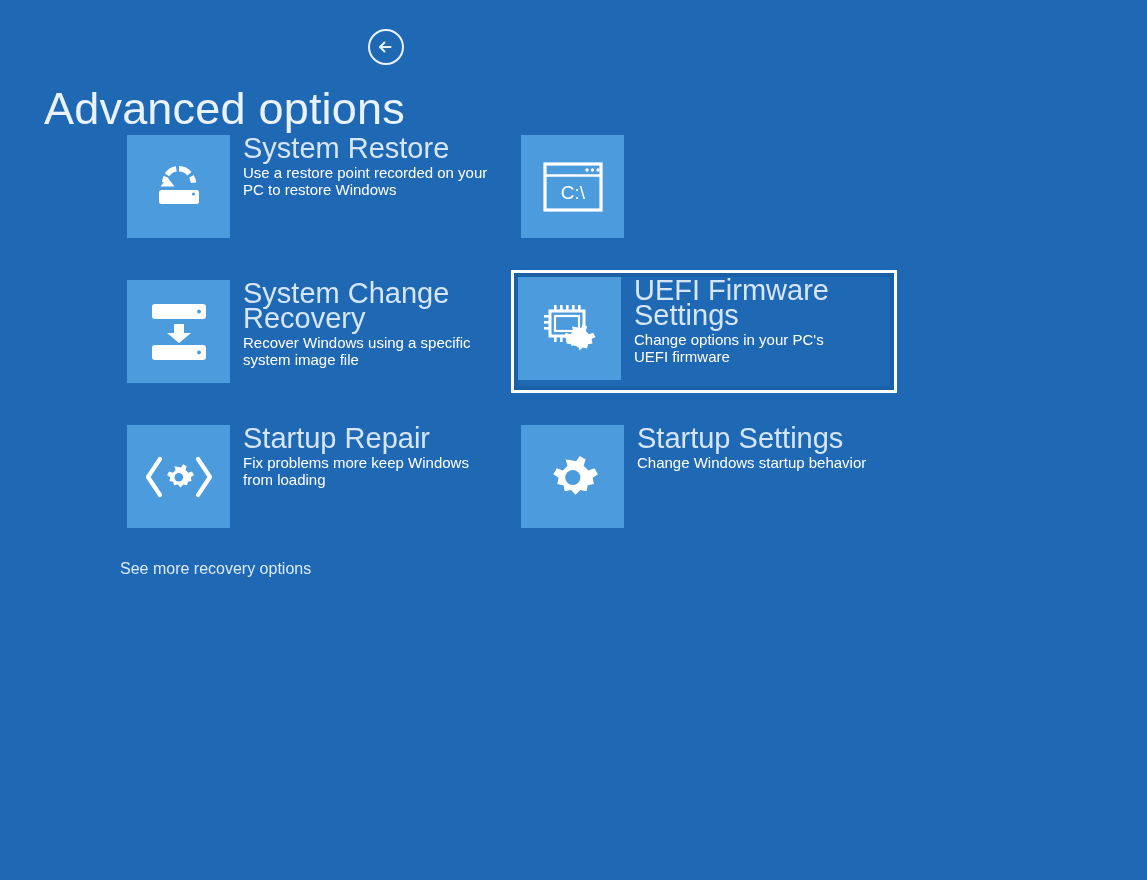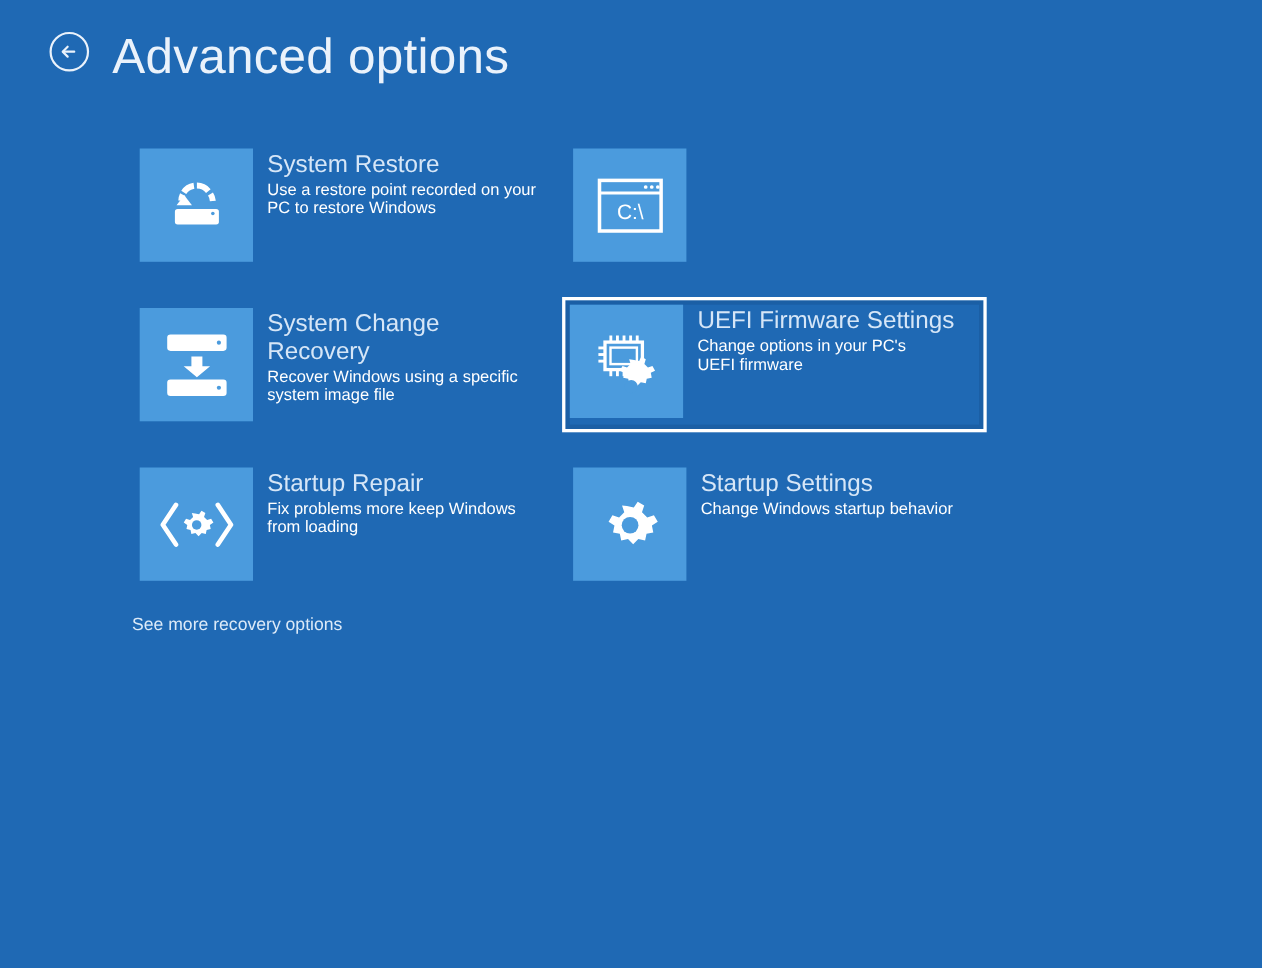--- a/index.html
+++ b/index.html
@@ -14,22 +14,23 @@
     overflow: hidden;
     position: relative;
   }
 
   
   .header {
     position: absolute;
     left: 44px;
     top: 28px;
     display: flex;
-    align-items: flex-start;
+    align-items: flex-end;
     gap: 20px;
+    flex-direction: column;
   }
   .back-btn {
     width: 38px;
     height: 38px;
     flex: 0 0 38px;
     display: block;
   }
   .page-title {
     font-size: 45px;
     font-weight: 300;
@@ -71,21 +72,21 @@
     background: #4B9BDD;
     display: flex;
     align-items: center;
     justify-content: center;
   }
   .option-text {
     padding-top: 1px;
     min-width: 0;
   }
   .option-title {
-    font-size: 22px;
+    font-size: 29px;
     font-weight: 300;
     color: #D6E6F7;
     line-height: 25px;
     margin-bottom: 3px;
   }
   .option-desc {
     font-size: 15px;
     font-weight: 400;
     color: #FFFFFF;
     line-height: 17px;

